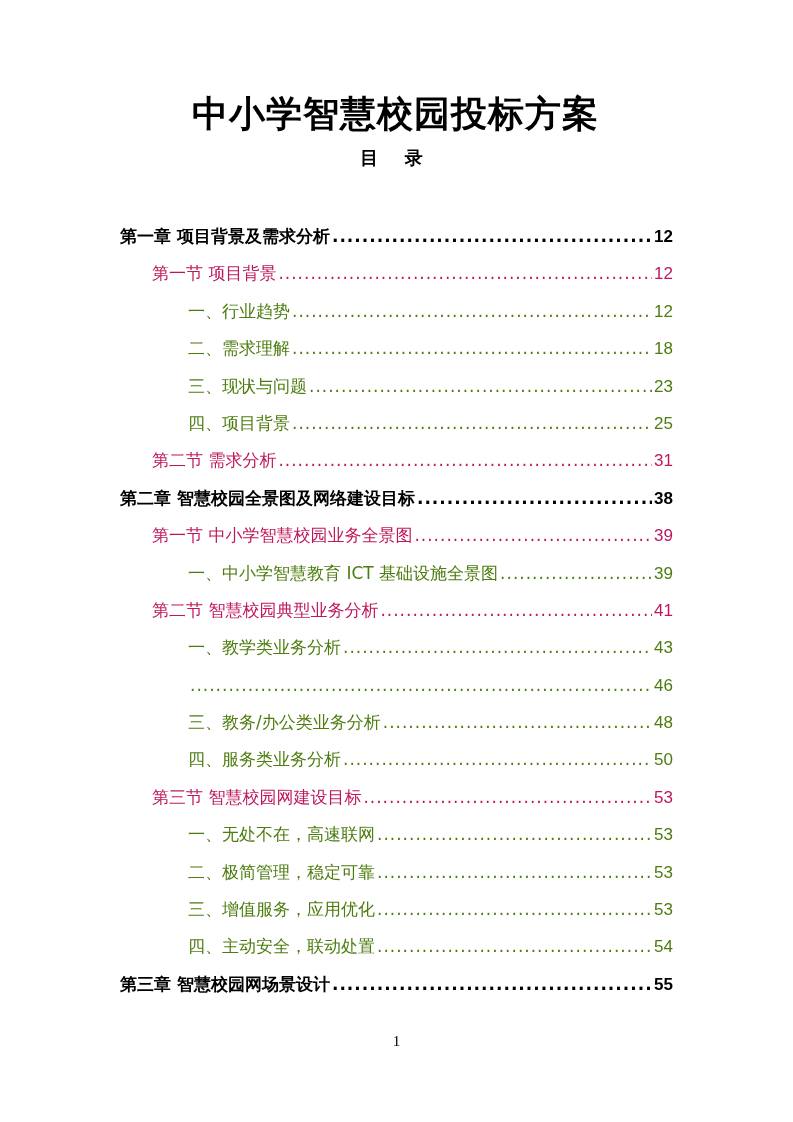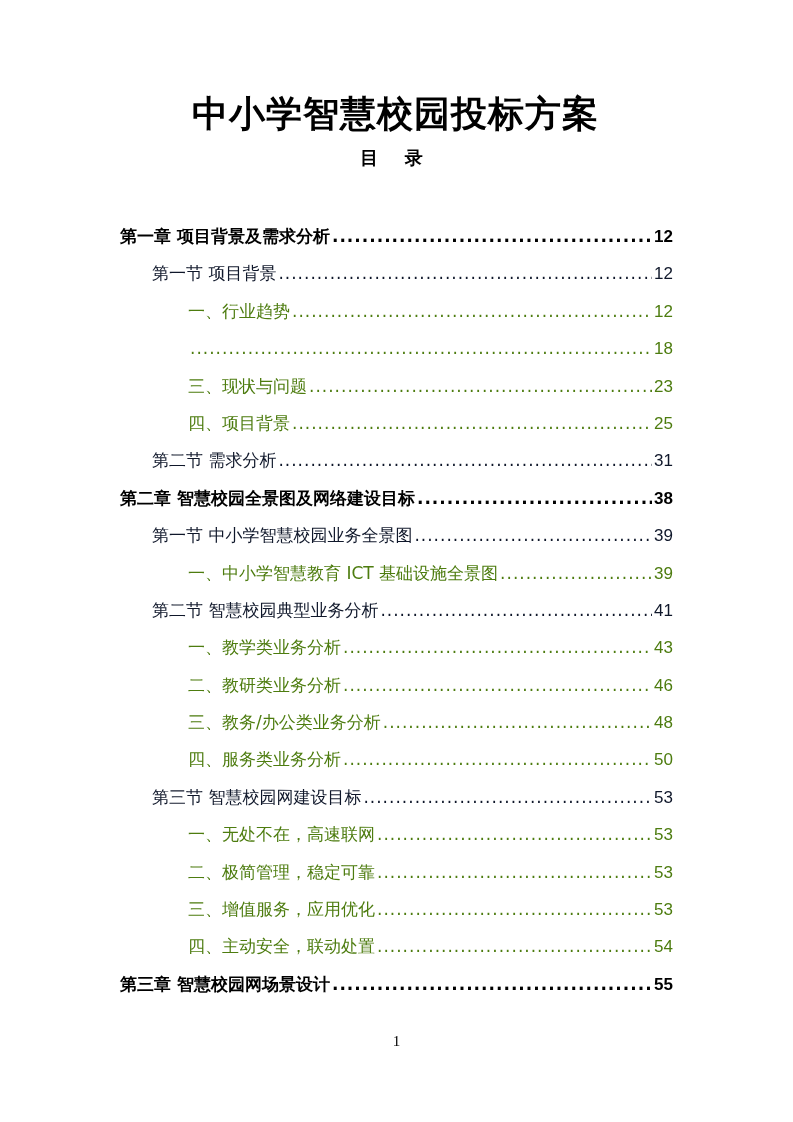--- a/index.html
+++ b/index.html
@@ -13,21 +13,21 @@
     .toc-entry { display: flex; align-items: baseline; height: 37.4px; line-height: 37.4px; white-space: nowrap; }
     .toc-entry .label { flex: 0 0 auto; }
     .toc-entry .leader { flex: 1 1 auto; overflow: hidden; margin: 0 2px; }
     .toc-entry .leader::after {
       content: "..................................................................................................................................................................";
       letter-spacing: 1px;
     }
     .toc-entry .page { flex: 0 0 auto; font-family: "Liberation Sans", sans-serif; }
     .lvl-1 { font-size: 17px; font-weight: bold; padding-left: 0; }
     .lvl-1 .page { font-weight: bold; }
-    .lvl-2 { font-size: 17px; font-weight: normal; padding-left: 32px; color: #0f172a; }
+    .lvl-2 { font-size: 17px; font-weight: normal; padding-left: 32px; color: #be185d; }
     .lvl-3 { font-size: 17px; font-weight: normal; padding-left: 68px; color: #4d7c0f; }
     .page-number { position: absolute; left: 0; width: 793px; top: 1033px; text-align: center;
                    font-size: 15px; font-family: "Liberation Serif", serif; }
   </style>
 </head>
 <body>
 
 <div class="doc-title">中小学智慧校园投标方案</div>
 <div class="toc-heading">目 录</div>
 
@@ -41,20 +41,21 @@
       <span class="label">第一节  项目背景</span>
       <span class="leader"></span>
       <span class="page">12</span>
     </div>
   <div class="toc-entry lvl-3">
       <span class="label">一、行业趋势</span>
       <span class="leader"></span>
       <span class="page">12</span>
     </div>
   <div class="toc-entry lvl-3">
+      <span class="label">二、需求理解</span>
       <span class="leader"></span>
       <span class="page">18</span>
     </div>
   <div class="toc-entry lvl-3">
       <span class="label">三、现状与问题</span>
       <span class="leader"></span>
       <span class="page">23</span>
     </div>
   <div class="toc-entry lvl-3">
       <span class="label">四、项目背景</span>
@@ -85,21 +86,20 @@
       <span class="label">第二节  智慧校园典型业务分析</span>
       <span class="leader"></span>
       <span class="page">41</span>
     </div>
   <div class="toc-entry lvl-3">
       <span class="label">一、教学类业务分析</span>
       <span class="leader"></span>
       <span class="page">43</span>
     </div>
   <div class="toc-entry lvl-3">
-      <span class="label">二、教研类业务分析</span>
       <span class="leader"></span>
       <span class="page">46</span>
     </div>
   <div class="toc-entry lvl-3">
       <span class="label">三、教务/办公类业务分析</span>
       <span class="leader"></span>
       <span class="page">48</span>
     </div>
   <div class="toc-entry lvl-3">
       <span class="label">四、服务类业务分析</span>

